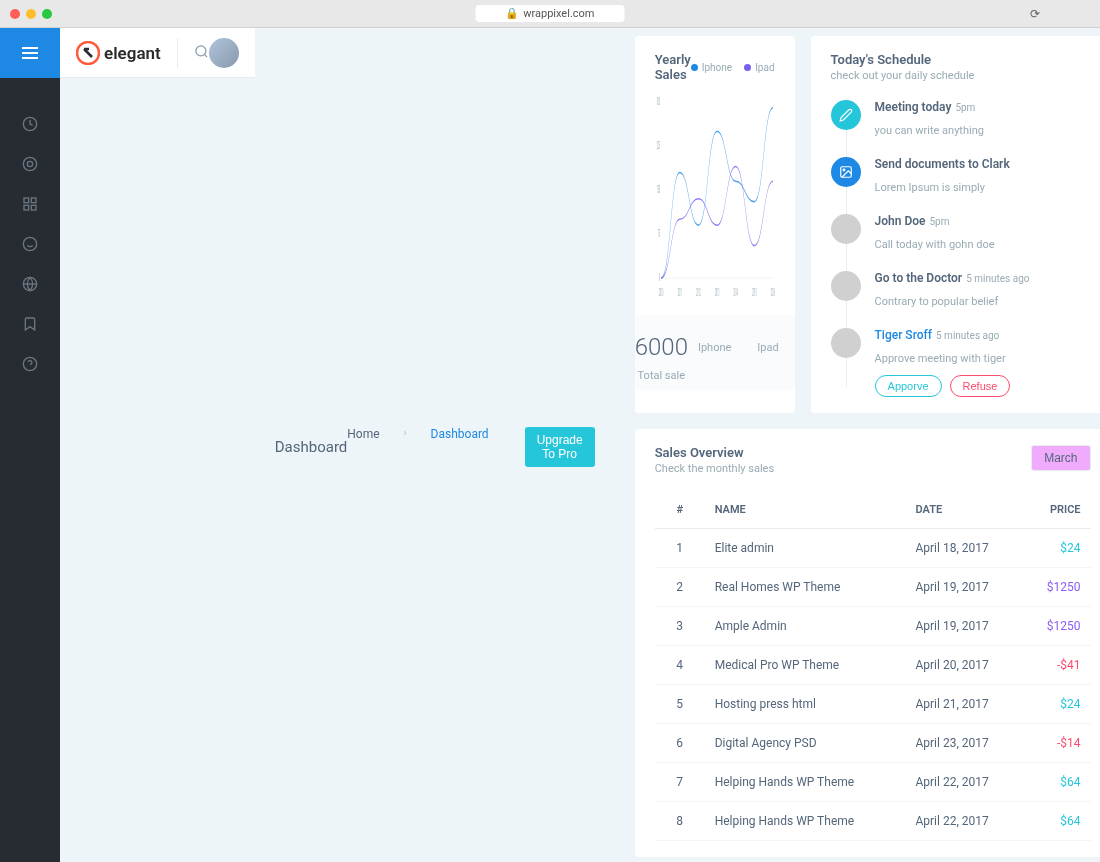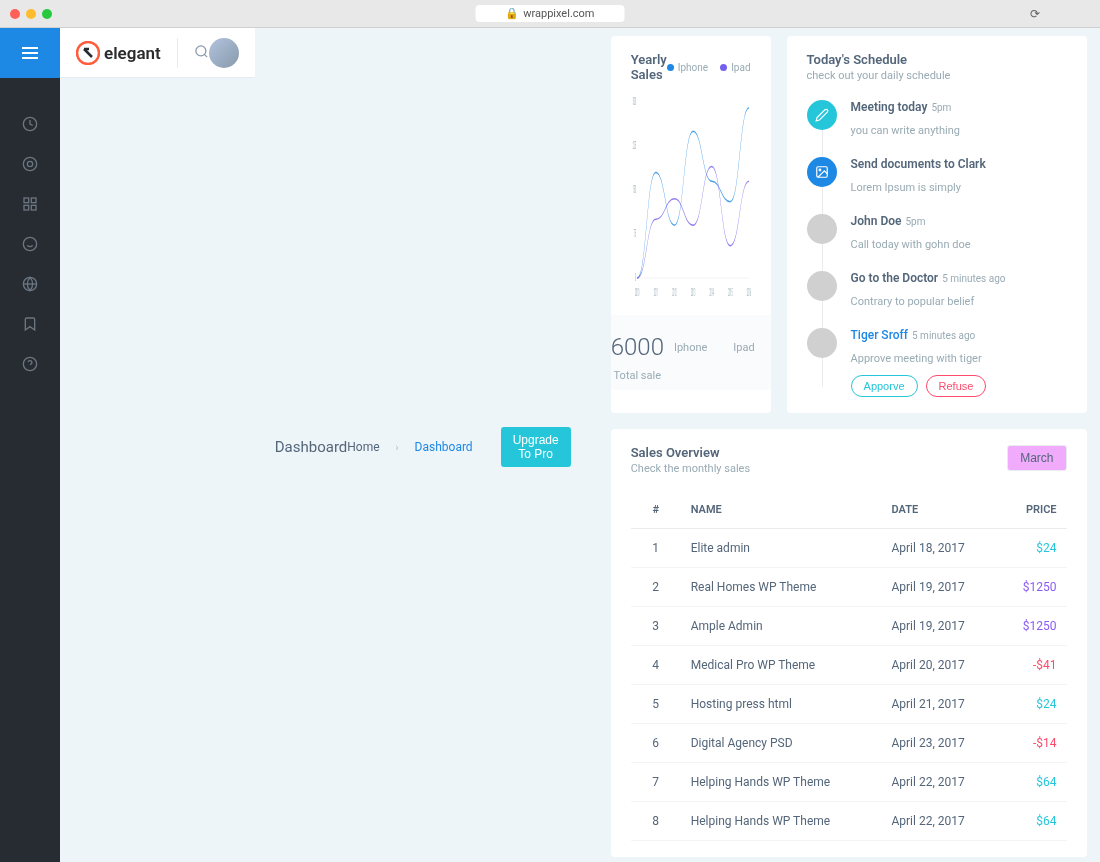--- a/index.html
+++ b/index.html
@@ -36,21 +36,21 @@
 .logo-mark { width: 24px; height: 24px; position: relative; }
 .logo-mark svg { width: 24px; height: 24px; }
 .logo-text { font-size: 17px; font-weight: 600; color: #2b2b2b; }
 .topbar-sep { width: 1px; height: 30px; background: #e9ecef; margin: 0 16px; }
 .search-icon { color: #8698aa; cursor: pointer; }
 .avatar-top { width: 30px; height: 30px; border-radius: 50%; background: linear-gradient(135deg, #b0c4de, #8899aa); margin-left: auto; cursor: pointer; }
 
 
 .page-header { display: flex; align-items: center; padding: 14px 20px 10px; }
 .page-title { font-size: 15px; color: #54667a; font-weight: 400; }
-.breadcrumb { margin-left: auto; display: flex; align-items: center; gap: 16px; font-size: 12px; }
+.breadcrumb { margin-left: auto; display: flex; align-items: flex-start; gap: 24px; font-size: 12px; }
 .bc-item { color: #54667a; }
 .bc-item.active { color: #1e88e5; }
 .bc-sep { color: #bbb; font-size: 10px; }
 .upgrade-btn { margin-left: 12px; background: #26c6da; color: #fff; padding: 6px 12px; border: none; border-radius: 3px; font-size: 12px; font-weight: 500; cursor: pointer; }
 
 
 .content { padding: 8px 20px 20px; display: flex; flex-direction: column; gap: 16px; }
 .row { display: flex; gap: 16px; }
 .card { background: #fff; border-radius: 4px; padding: 16px 20px; }
 .card-title { font-size: 13px; font-weight: 600; color: #54667a; }

